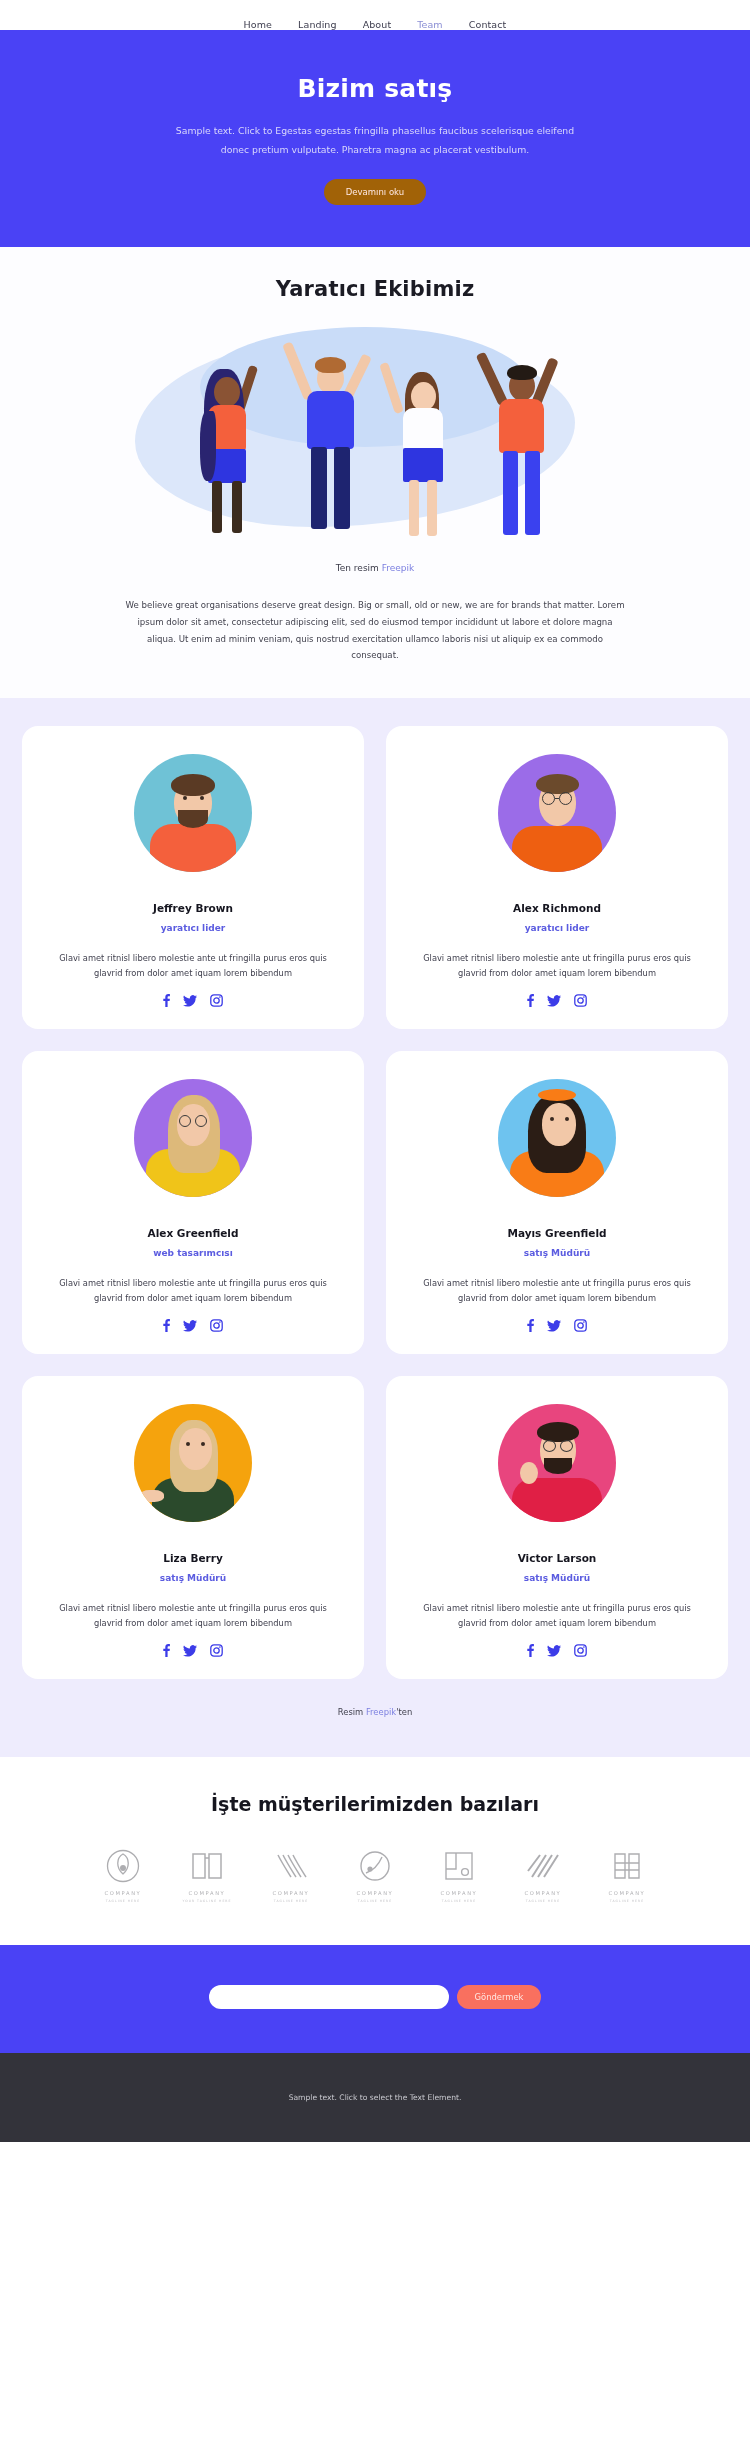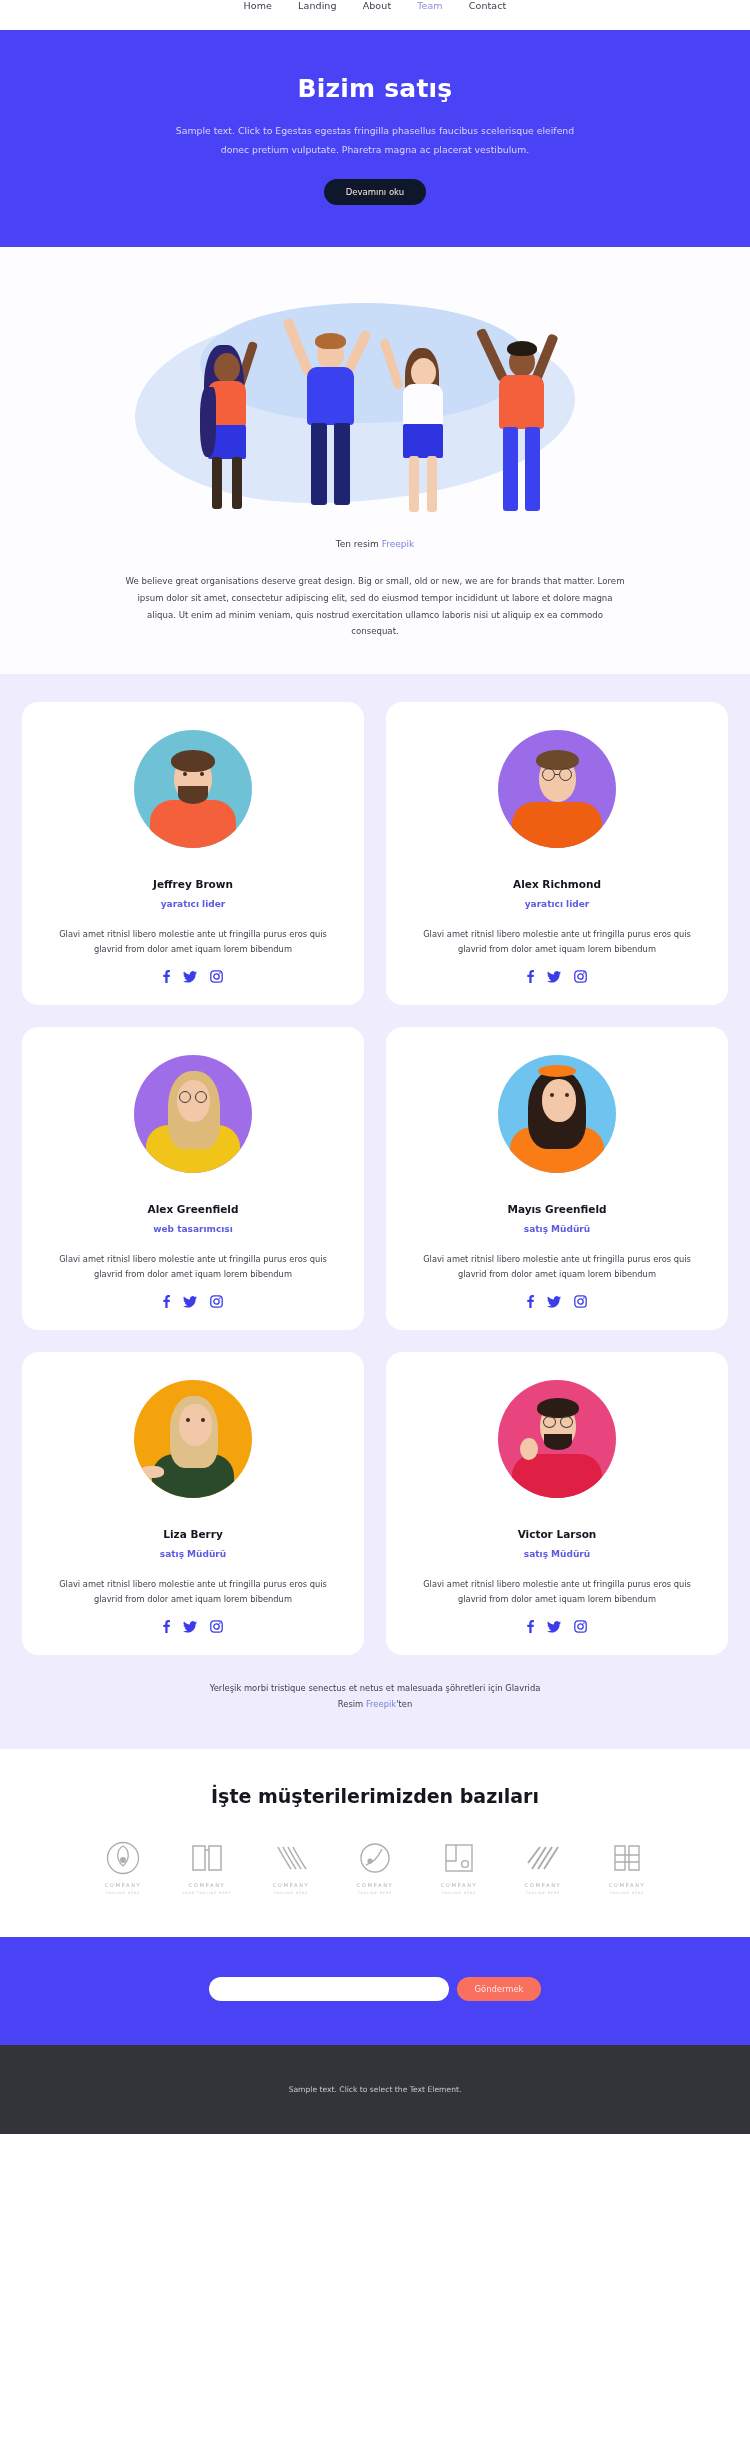--- a/index.html
+++ b/index.html
@@ -9,21 +9,21 @@
     background:#ffffff;
     width:750px;
     overflow-x:hidden;
   }
 
   
   .navbar {
     height:30px;
     background:#ffffff;
     display:flex;
-    align-items:flex-start;
+    align-items:flex-end;
     justify-content:center;
     gap:26px;
   }
   .nav-link {
     font-size:9.5px;
     color:#3d3d4e;
     text-decoration:none;
     letter-spacing:.1px;
     cursor:pointer;
   }
@@ -44,21 +44,21 @@
   }
   .hero-sub {
     color:#d9d7fb;
     font-size:9.3px;
     line-height:2.05;
     max-width:400px;
     margin:13px auto 20px;
   }
   .btn-coral {
     display:inline-block;
-    background:#0f172a;
+    background:#a16207;
     color:#ffe9e5;
     font-size:8.5px;
     border:none;
     border-radius:20px;
     padding:8px 22px;
     cursor:pointer;
     font-family:inherit;
   }
 
   
@@ -275,20 +275,21 @@
   <a class="nav-link">Contact</a>
 </nav>
 
 <section class="hero">
   <h1 class="hero-title">Bizim satış</h1>
   <p class="hero-sub">Sample text. Click to Egestas egestas fringilla phasellus faucibus scelerisque eleifend donec pretium vulputate. Pharetra magna ac placerat vestibulum.</p>
   <button class="btn-coral">Devamını oku</button>
 </section>
 
 <section class="creative">
+  <h2 class="section-title">Yaratıcı Ekibimiz</h2>
 
   <div class="illus-wrap">
     <div class="blob blob-a"></div>
     <div class="blob blob-b"></div>
 
     <div class="person" style="left:95px;width:90px;height:190px;">
       <div class="p-arm" style="left:52px;top:14px;width:9px;height:48px;background:#7a4a2e;transform:rotate(18deg);"></div>
       <div class="p-hair" style="left:14px;top:18px;width:40px;height:98px;background:#2a2470;border-radius:40% 40% 30% 40%;"></div>
       <div class="p-head" style="left:24px;top:26px;width:26px;height:30px;background:#8a5334;"></div>
       <div class="p-body" style="left:18px;top:54px;width:38px;height:46px;background:#f4603c;"></div>
@@ -498,21 +499,20 @@
             <rect x="0.8" y="0.8" width="11.4" height="11.4" rx="3.2" fill="none" stroke="#3c3ce8" stroke-width="1.3"></rect>
             <circle cx="6.5" cy="6.5" r="2.7" fill="none" stroke="#3c3ce8" stroke-width="1.3"></circle>
             <circle cx="9.9" cy="3.1" r="0.8" fill="#3c3ce8"></circle>
           </svg>
       </div>
     </div>
 
   </div>
 
   <div class="team-foot">
-    <div>Yerleşik morbi tristique senectus et netus et malesuada şöhretleri için Glavrida</div>
     <div>
       <span>Resim </span><a>Freepik</a><span>'ten</span>
     </div>
   </div>
 </section>
 
 <section class="clients">
   <h2>İşte müşterilerimizden bazıları</h2>
   <div class="logo-row">
 

